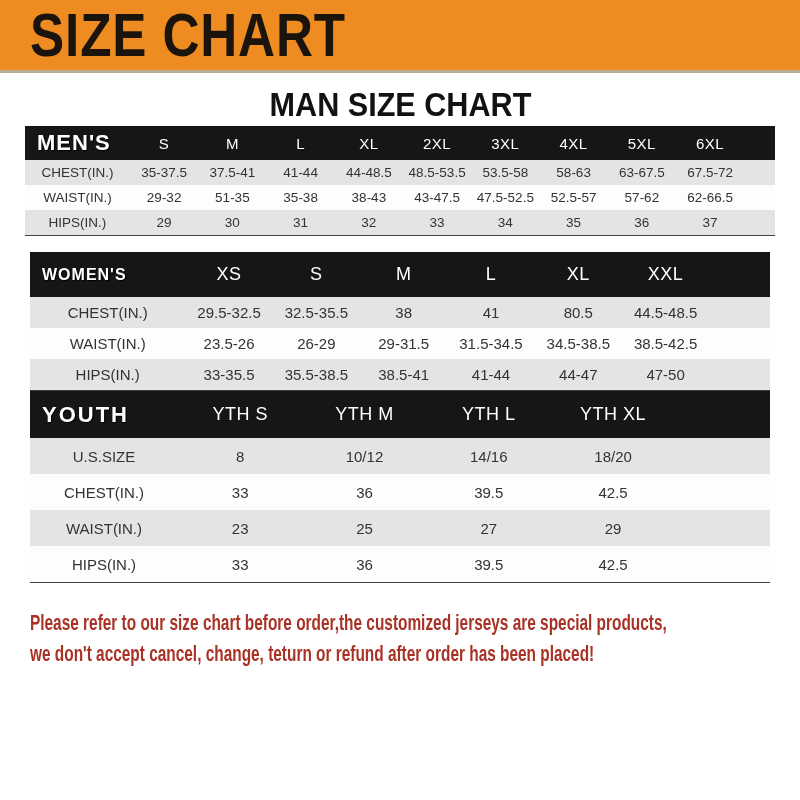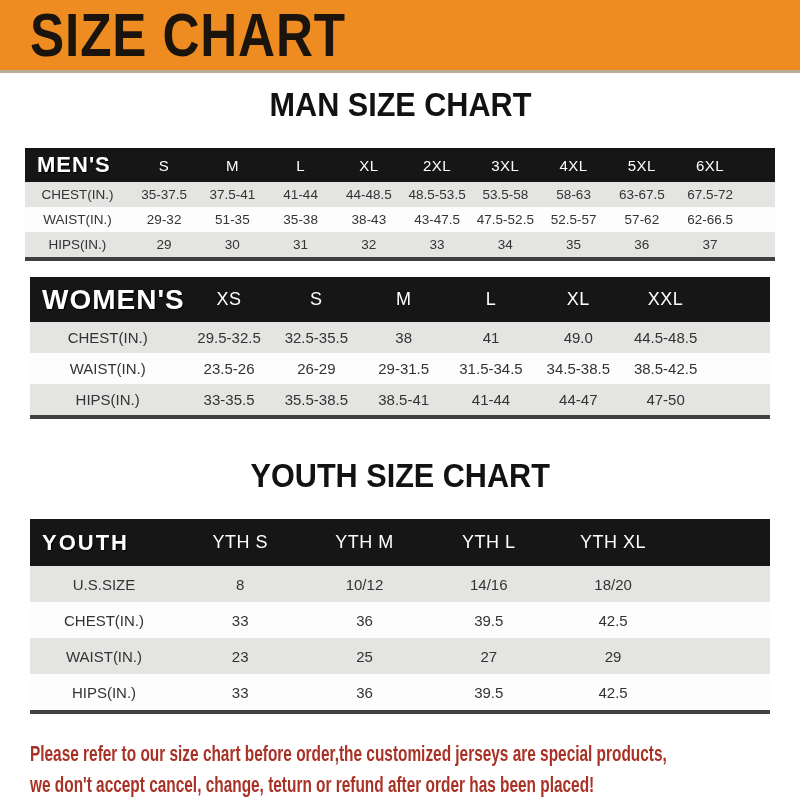--- a/index.html
+++ b/index.html
@@ -14,40 +14,40 @@
 
   
   .section-heading{margin:0;text-align:center;line-height:36px;}
   .section-heading span{display:inline-block;font-size:34px;font-weight:700;color:#121212;
                         transform:scaleX(0.9);white-space:nowrap;}
   .men-section .section-heading{padding-top:13px;}
   .women-section .section-heading{padding-top:24px;}
   .youth-section .section-heading{padding-top:38px;}
 
   
-  .table-wrap{margin:22px auto 0 auto;border-bottom:4px solid #404040;}
+  .table-wrap{margin:0 auto 0 auto;border-bottom:1px solid #404040;}
   .men-wrap{width:750px;}
   .women-wrap{width:740px;margin-top:16px;}
   .youth-wrap{width:740px;}
   .size-table{width:100%;border-collapse:collapse;table-layout:fixed;}
   .size-table thead th{background:#161616;color:#ffffff;font-weight:400;letter-spacing:0.5px;}
   .size-table th.corner{text-align:left;padding-left:12px;font-weight:700;letter-spacing:1px;
                         text-shadow:1px 1px 1px #000;}
   .size-table tbody tr:nth-child(odd){background:#e4e4e2;}
   .size-table tbody tr:nth-child(even){background:#fdfdfd;}
   .size-table td,.size-table tbody th{text-align:center;color:#333333;font-weight:400;
                                       white-space:nowrap;overflow:hidden;}
 
   .men thead th{height:32px;font-size:15px;}
   .men th.corner{font-size:22px;}
   .men tbody tr{height:25px;}
   .men td,.men tbody th{font-size:13.5px;}
 
   .women thead th{height:43px;font-size:18px;}
-  .women th.corner{font-size:28px;}
+  .women th.corner{font-size:16px;}
   .women tbody tr{height:31px;}
   .women td,.women tbody th{font-size:15px;}
 
   .youth thead th{height:45px;font-size:18px;}
   .youth th.corner{font-size:22px;letter-spacing:2px;}
   .youth tbody tr{height:36px;}
   .youth td,.youth tbody th{font-size:15px;}
 
   
   .disclaimer{margin:24px 0 0 30px;color:#a93226;}
@@ -167,21 +167,21 @@
               <th class="filler"></th>
             </tr>
           </thead>
           <tbody>
             <tr>
               <th class="rowlabel">CHEST(IN.)</th>
               <td class="val">29.5-32.5</td>
               <td class="val">32.5-35.5</td>
               <td class="val">38</td>
               <td class="val">41</td>
-              <td class="val">49.0</td>
+              <td class="val">80.5</td>
               <td class="val">44.5-48.5</td>
               <td class="filler"></td>
             </tr>
             <tr>
               <th class="rowlabel">WAIST(IN.)</th>
               <td class="val">23.5-26</td>
               <td class="val">26-29</td>
               <td class="val">29-31.5</td>
               <td class="val">31.5-34.5</td>
               <td class="val">34.5-38.5</td>
@@ -197,23 +197,20 @@
               <td class="val">44-47</td>
               <td class="val">47-50</td>
               <td class="filler"></td>
             </tr>
           </tbody>
         </table>
     </div>
   </section>
 
   <section class="youth-section">
-    <h2 class="section-heading">
-      <span>YOUTH SIZE CHART</span>
-    </h2>
     <div class="table-wrap youth-wrap">
       <table class="size-table youth">
         <colgroup>
           <col style="width:20%">
             <col style="width:16.8%">
             <col style="width:16.8%">
           <col style="width:16.8%">
             <col style="width:16.8%">
             <col style="width:12.8%">
         </colgroup>

